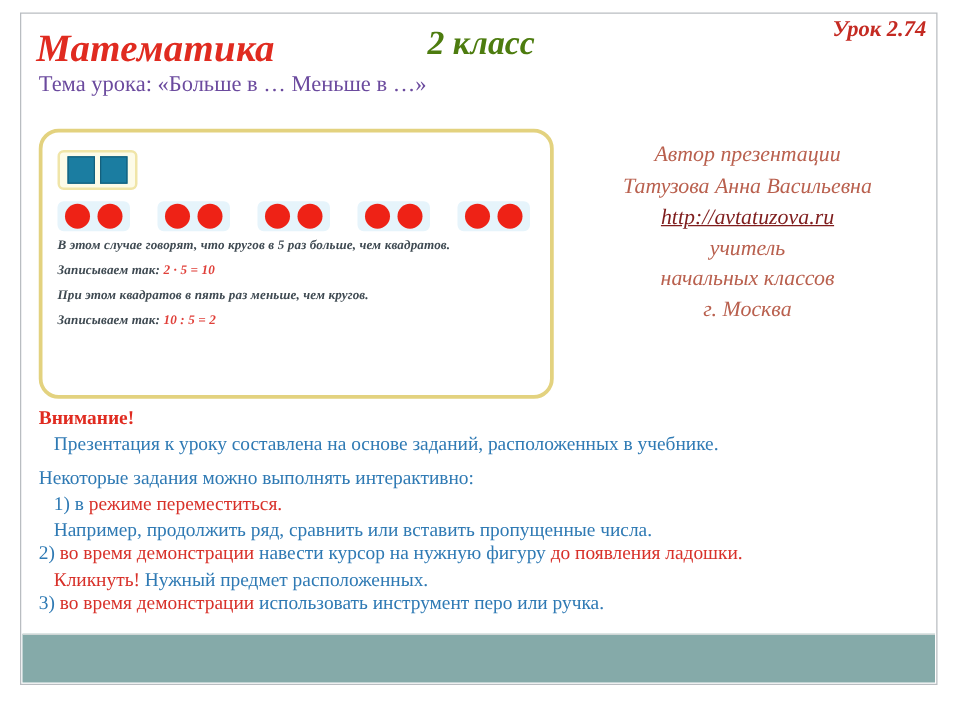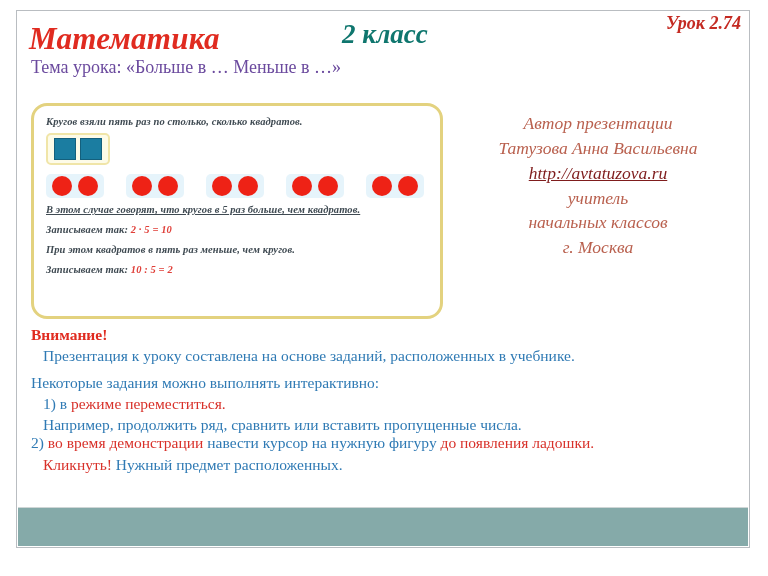--- a/index.html
+++ b/index.html
@@ -20,21 +20,21 @@
   
   #header{position:relative;height:82px;}
   .h-subject{
     position:absolute;left:12px;top:10px;
     font-size:31px;font-style:italic;font-weight:bold;
     color:#e02b20;letter-spacing:.3px;white-space:nowrap;
   }
   .h-grade{
     position:absolute;left:325px;top:8px;
     font-size:27px;font-style:italic;font-weight:bold;
-    color:#0f766e;white-space:nowrap;
+    color:#4d7c0f;white-space:nowrap;
   }
   .h-lesson{
     position:absolute;right:8px;top:2px;
     font-size:18px;font-style:italic;font-weight:bold;
     color:#c42a22;white-space:nowrap;
   }
   .h-topic{
     position:absolute;left:14px;top:46px;
     font-size:18px;color:#6b4a9e;white-space:nowrap;
   }
@@ -47,21 +47,21 @@
     border-radius:16px;
     background:#ffffff;
     box-sizing:border-box;
     padding:8px 10px 0 12px;
   }
   .dg-line{
     font-size:10.5px;font-style:italic;font-weight:bold;
     color:#3f4a52;white-space:nowrap;letter-spacing:.1px;
   }
   .dg-line.t1{margin-top:2px;}
-  .dg-line.t2{margin-top:6px;text-decoration:underline;}
+  .dg-line.t2{margin-top:6px;}
   .dg-line.t3{margin-top:9px;}
   .dg-line.t4{margin-top:9px;}
   .dg-line.t5{margin-top:9px;}
   .formula{color:#e0403a;font-weight:bold;}
   .sq-box{
     margin-top:6px;
     display:inline-block;
     border:2px solid #f0e5a8;border-radius:5px;
     background:#fdfbe8;
     padding:3px 4px;
@@ -123,21 +123,20 @@
 
   <div id="header">
     <div class="h-subject">Математика</div>
     <div class="h-grade">2 класс</div>
     <div class="h-lesson">Урок 2.74</div>
     <div class="h-topic">Тема урока: «Больше в … Меньше в …»</div>
   </div>
 
   <div id="diagram">
 
-    <div class="dg-line t1">Кругов взяли пять раз по столько, сколько квадратов.</div>
 
     <div class="sq-box">
       <span class="sq"></span><span class="sq"></span>
     </div>
 
     <div class="circ-row">
       <span class="c-group"><span class="circ"></span><span class="circ"></span></span><span class="c-group"><span class="circ"></span><span class="circ"></span></span><span class="c-group"><span class="circ"></span><span class="circ"></span></span><span class="c-group"><span class="circ"></span><span class="circ"></span></span><span class="c-group"><span class="circ"></span><span class="circ"></span></span>
     </div>
 
     <div class="dg-line t2">В этом случае говорят, что кругов в 5 раз  больше, чем квадратов.</div>
@@ -177,16 +176,19 @@
     <div class="nt sp-b">Например, продолжить ряд, сравнить или вставить пропущенные числа.</div>
 
     <div class="nt sp-c">
       <span>2) </span><span class="red">во время демонстрации</span><span> навести курсор на  нужную фигуру </span><span class="red">до появления ладошки.</span>
     </div>
 
     <div class="nt sp-b">
       <span class="red">Кликнуть!</span><span> Нужный предмет расположенных.</span>
     </div>
 
+    <div class="nt sp-c">
+      <span>3) </span><span class="red">во время демонстрации</span><span> использовать инструмент перо или ручка.</span>
+    </div>
   </div>
 
   <div id="footer"></div>
 </div>
 
 </body></html>

